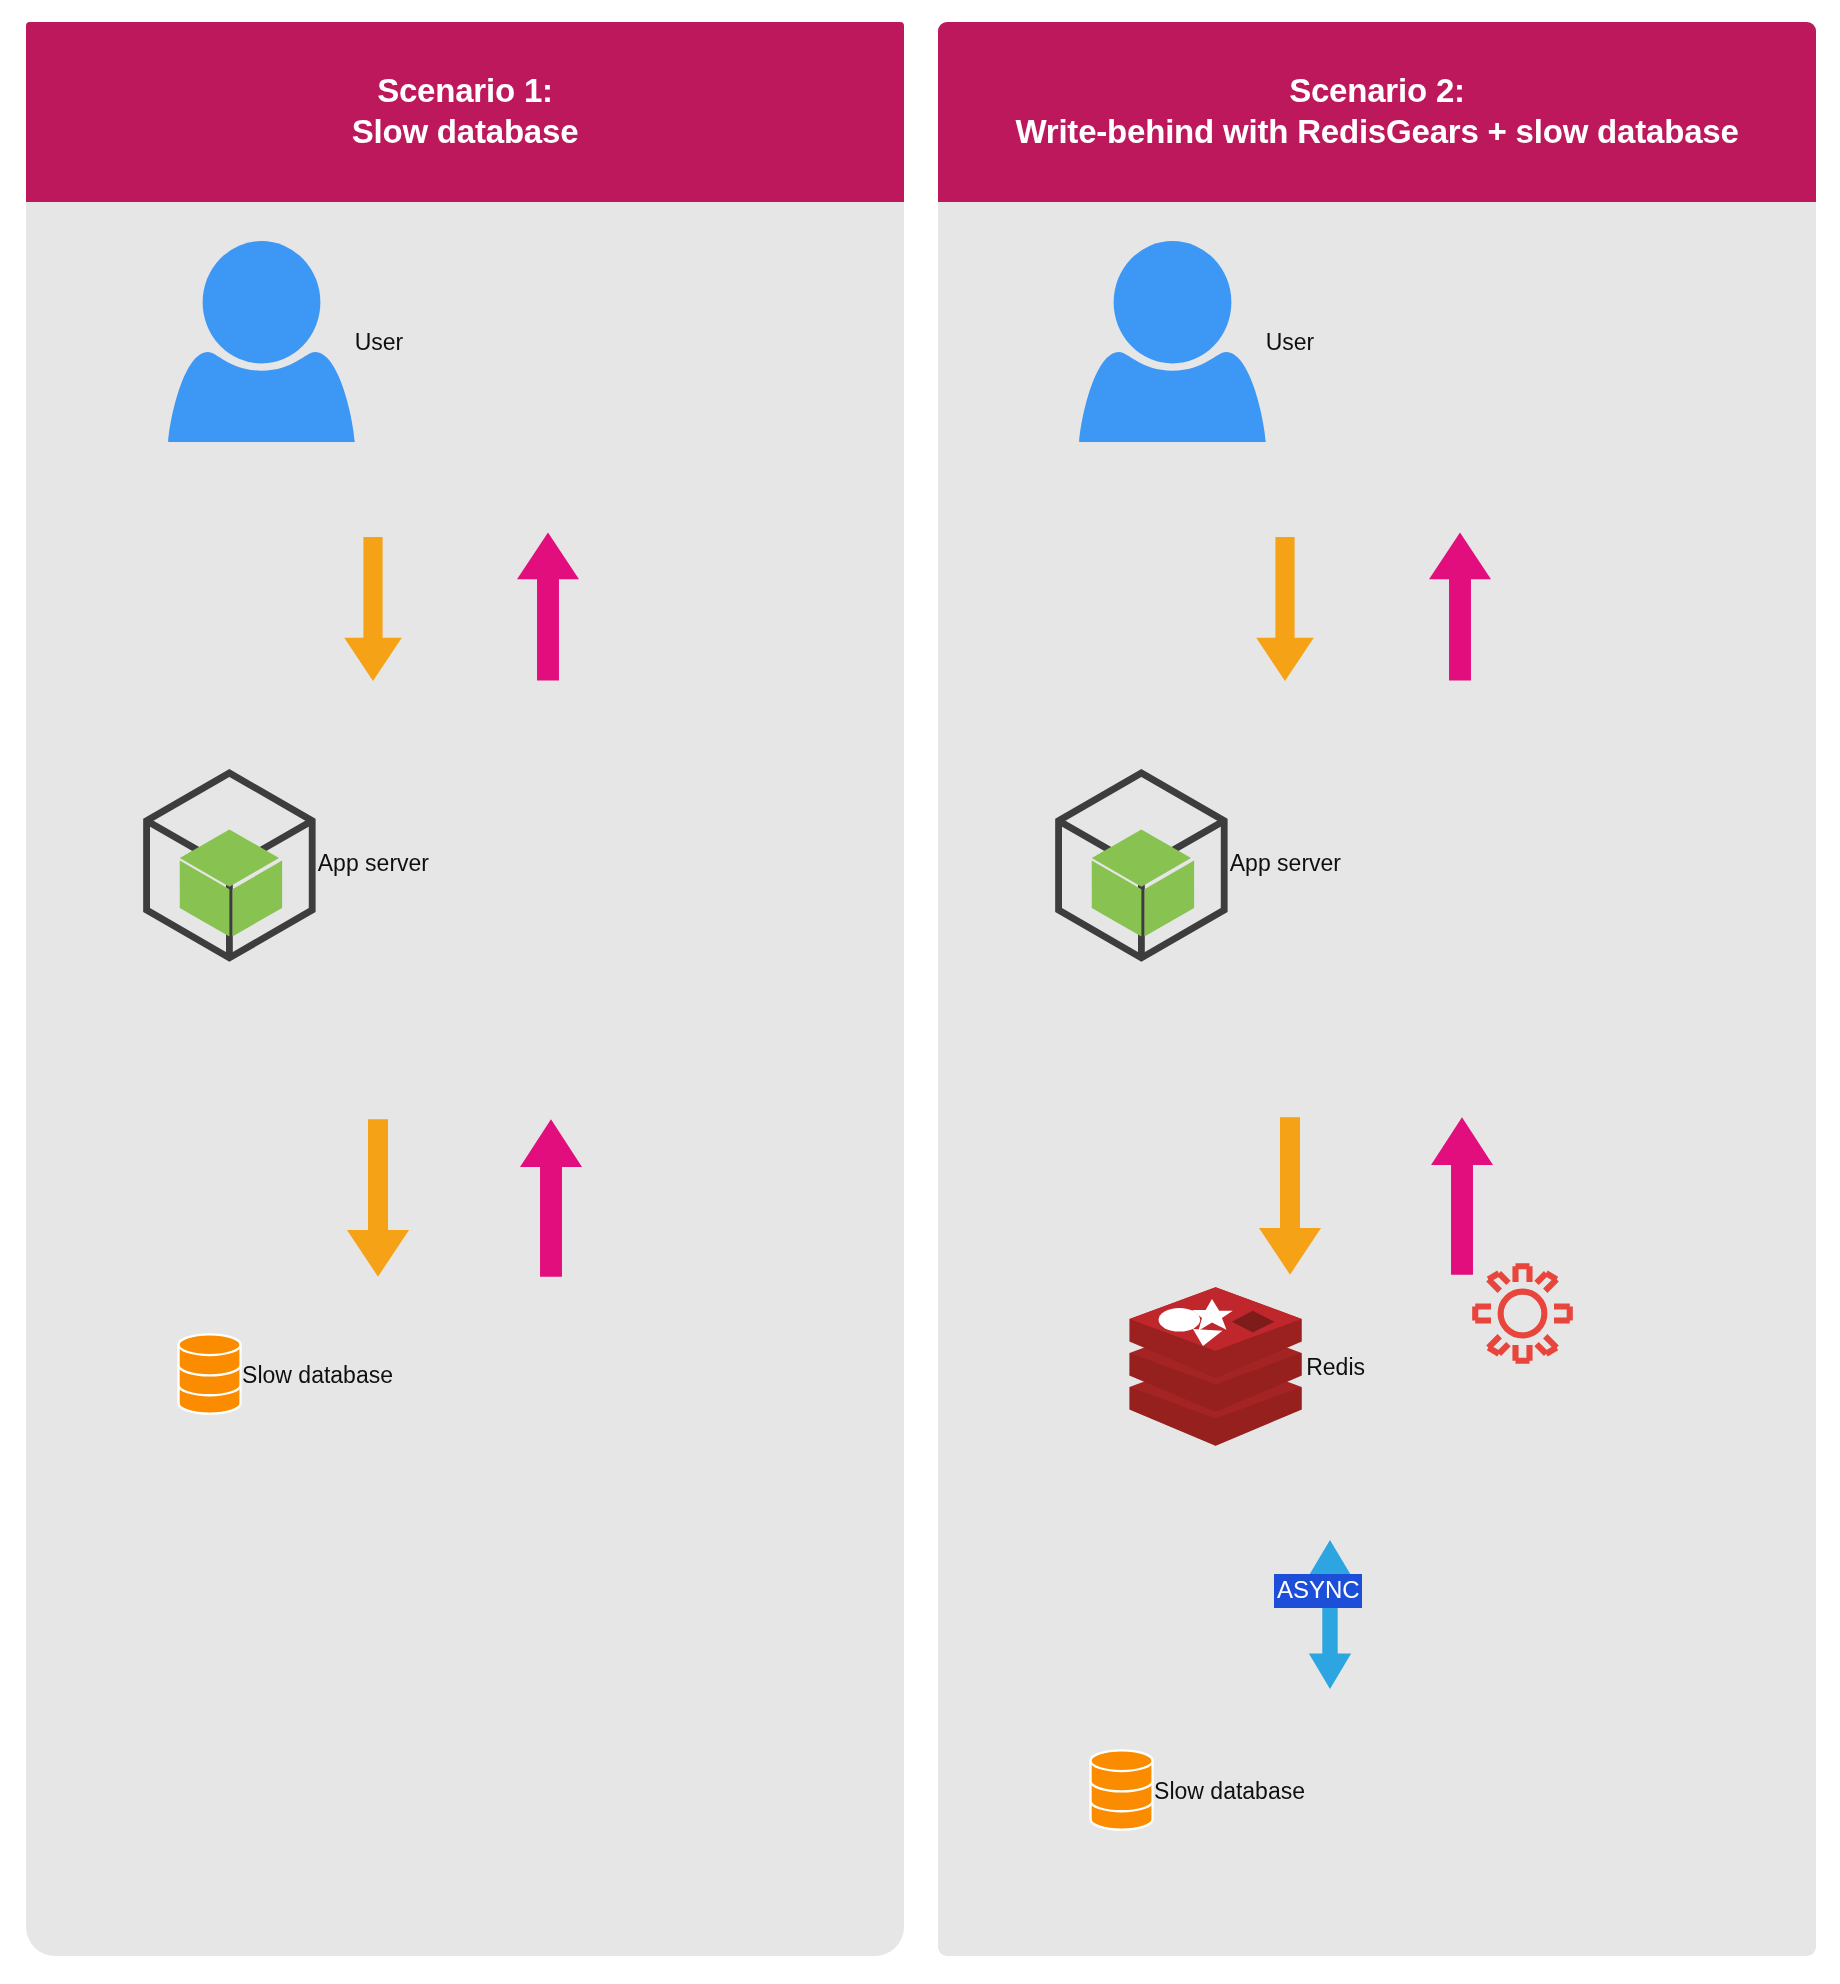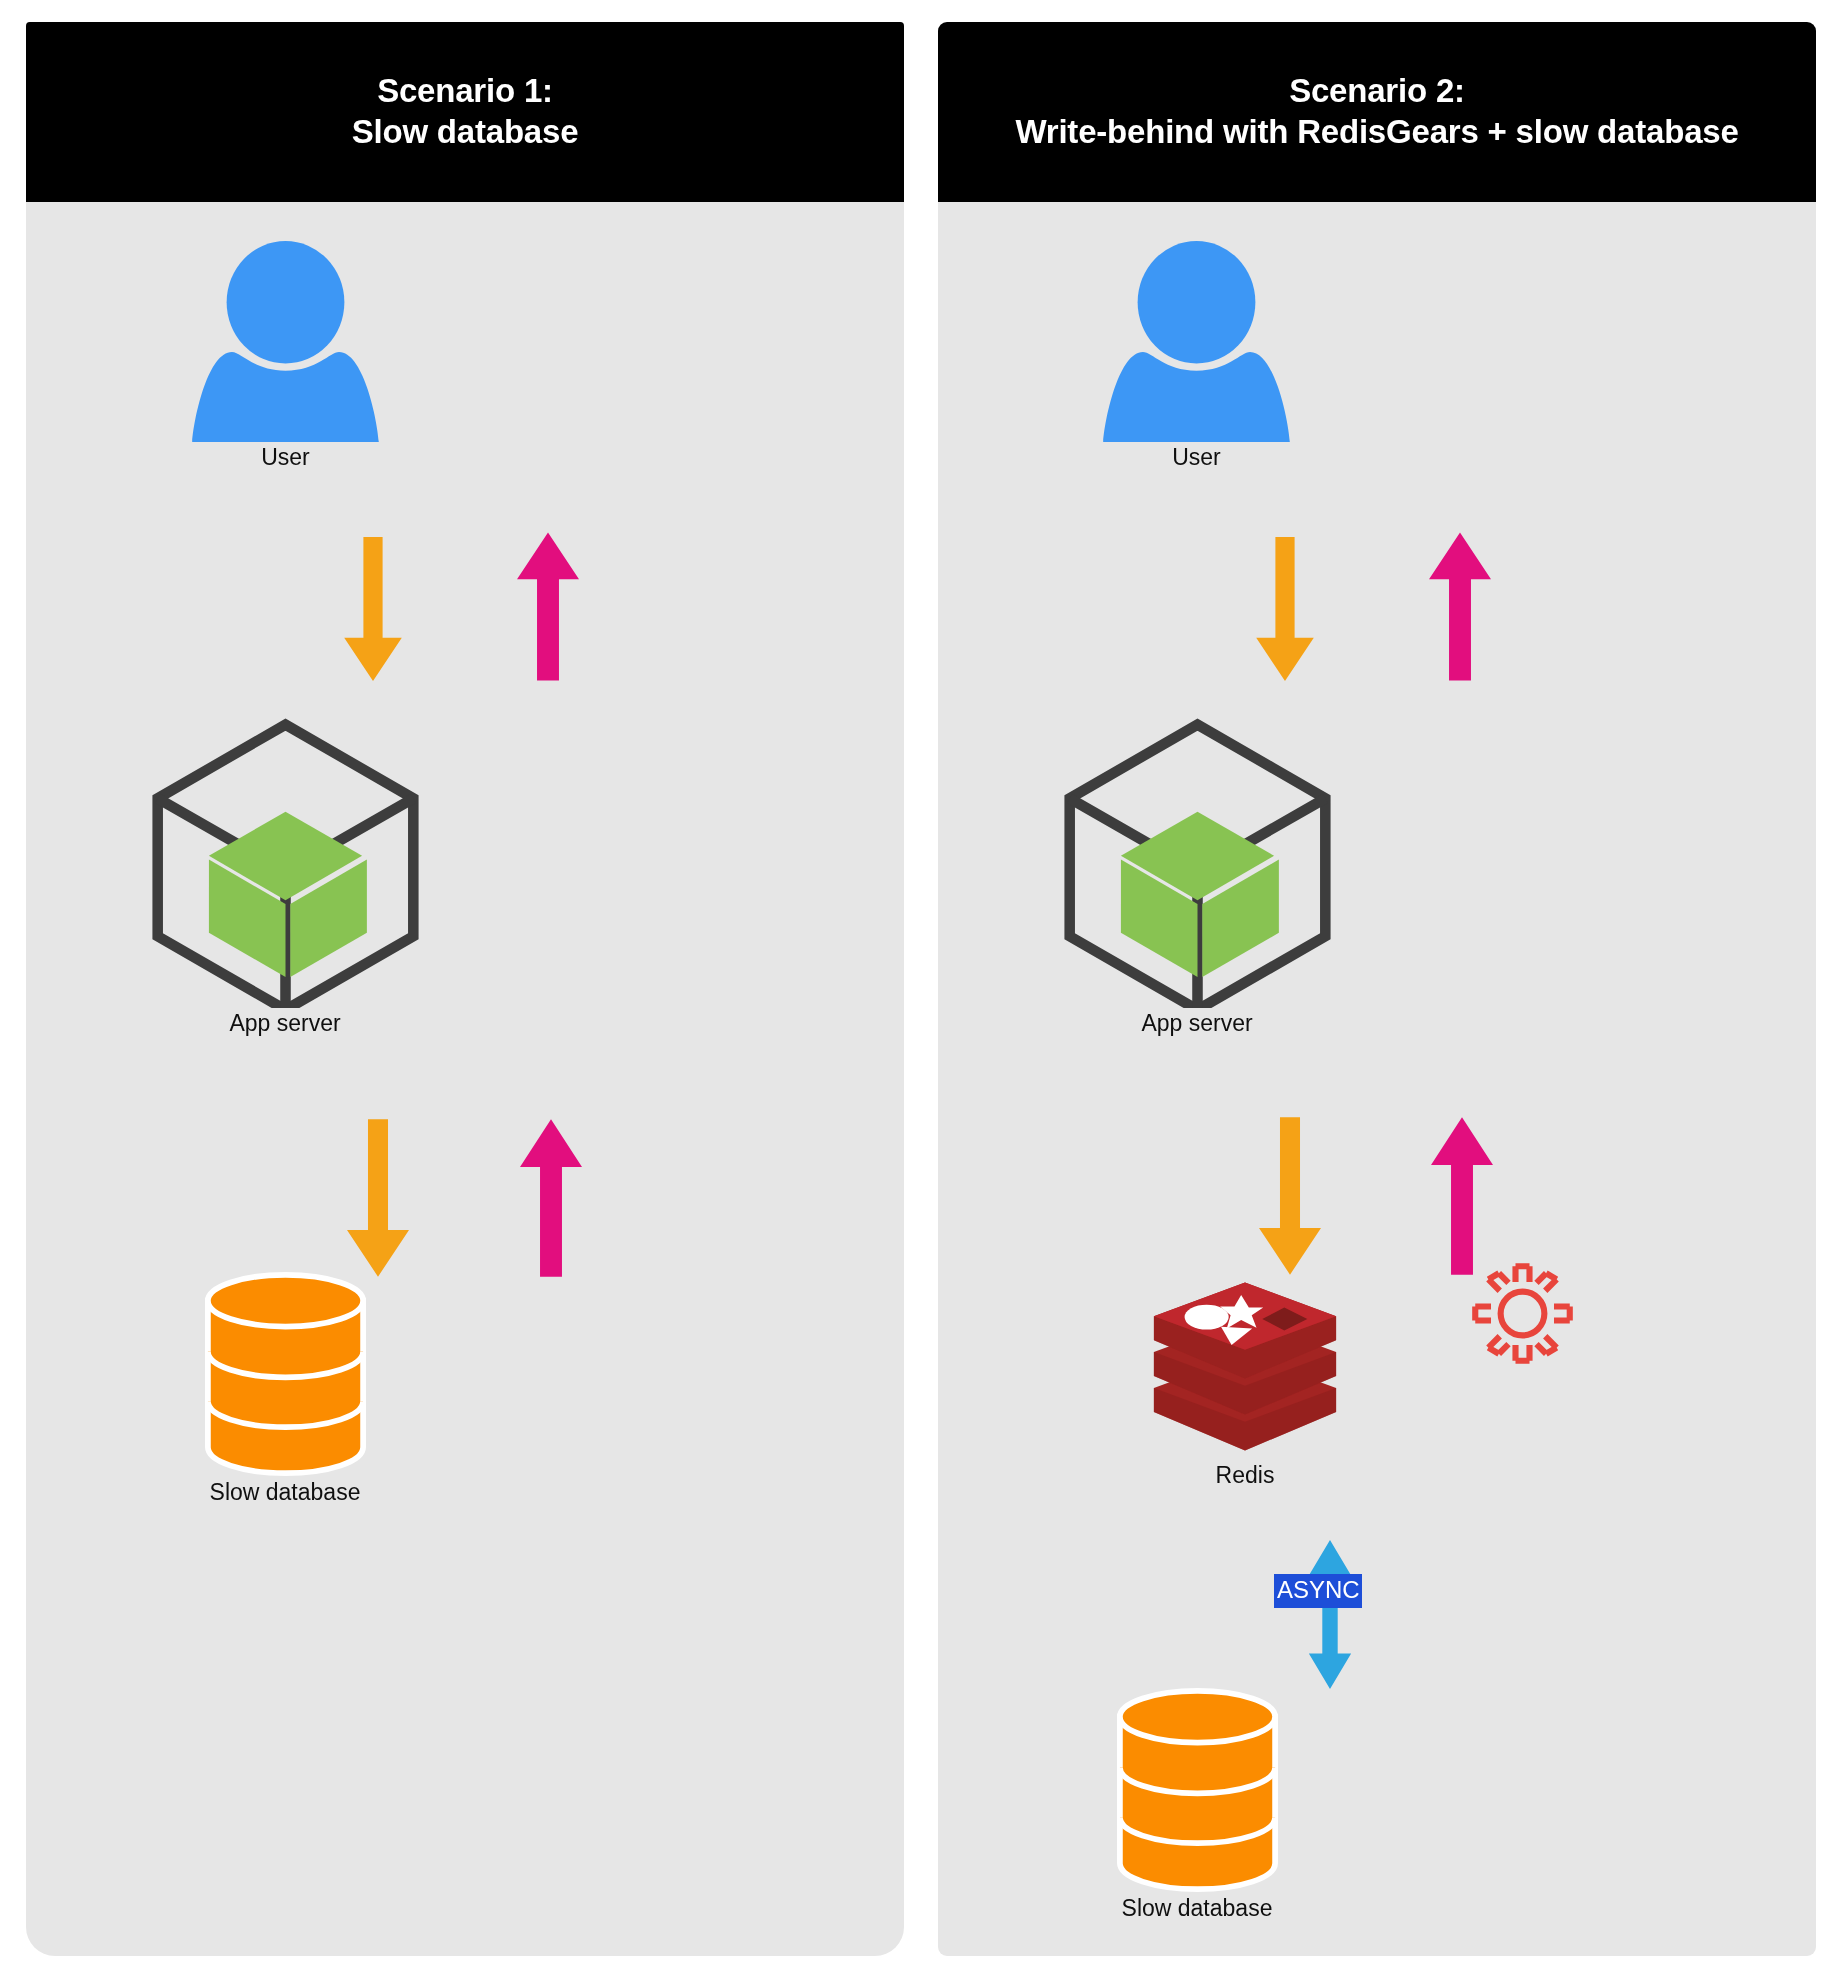--- a/index.html
+++ b/index.html
@@ -32,36 +32,35 @@
   .panel.p1 { left: 26px;   top: 21.6px; width: 878px; height: 1934px; }
   .panel.p2 { left: 938px; top: 21.6px; width: 878px; height: 1934px; border-radius: 9px; }
 
   .panel-header {
     position: absolute;
     left: 0; top: 0;
     width: 100%;
     display: flex;
     align-items: center;
     justify-content: center;
-    background: #000000;
+    background: #be185d;
     color: #ffffff;
     font-weight: bold;
     text-align: center;
     line-height: 1.22;
     letter-spacing: -0.2px;
   }
   .panel.p1 .panel-header { height: 180px; font-size: 33px; }
   .panel.p2 .panel-header { height: 180px; font-size: 33px; }
   .panel-header .htxt { white-space: pre-line; padding: 0 19px; }
 
   
   .node {
     position: absolute;
     display: flex;
-    flex-direction: column;
     align-items: center;
     justify-content: center;
   }
   .node-label {
     font-size: 23px;
     color: #0f0f0f;
     margin-top: 2.9px;
     white-space: nowrap;
     text-align: center;
   }

